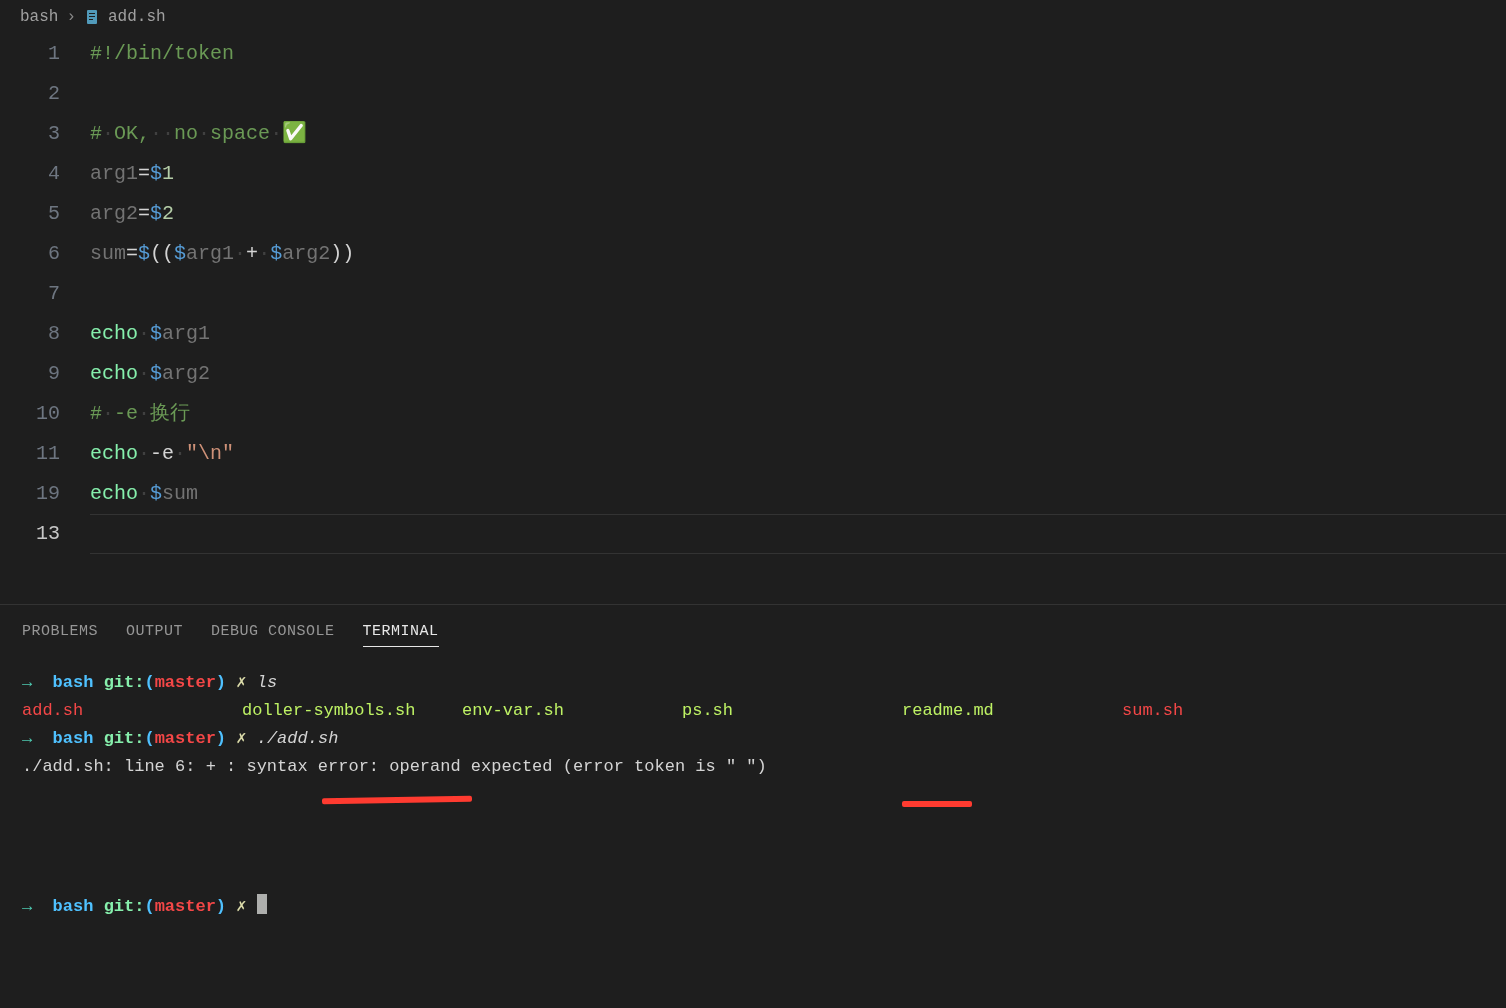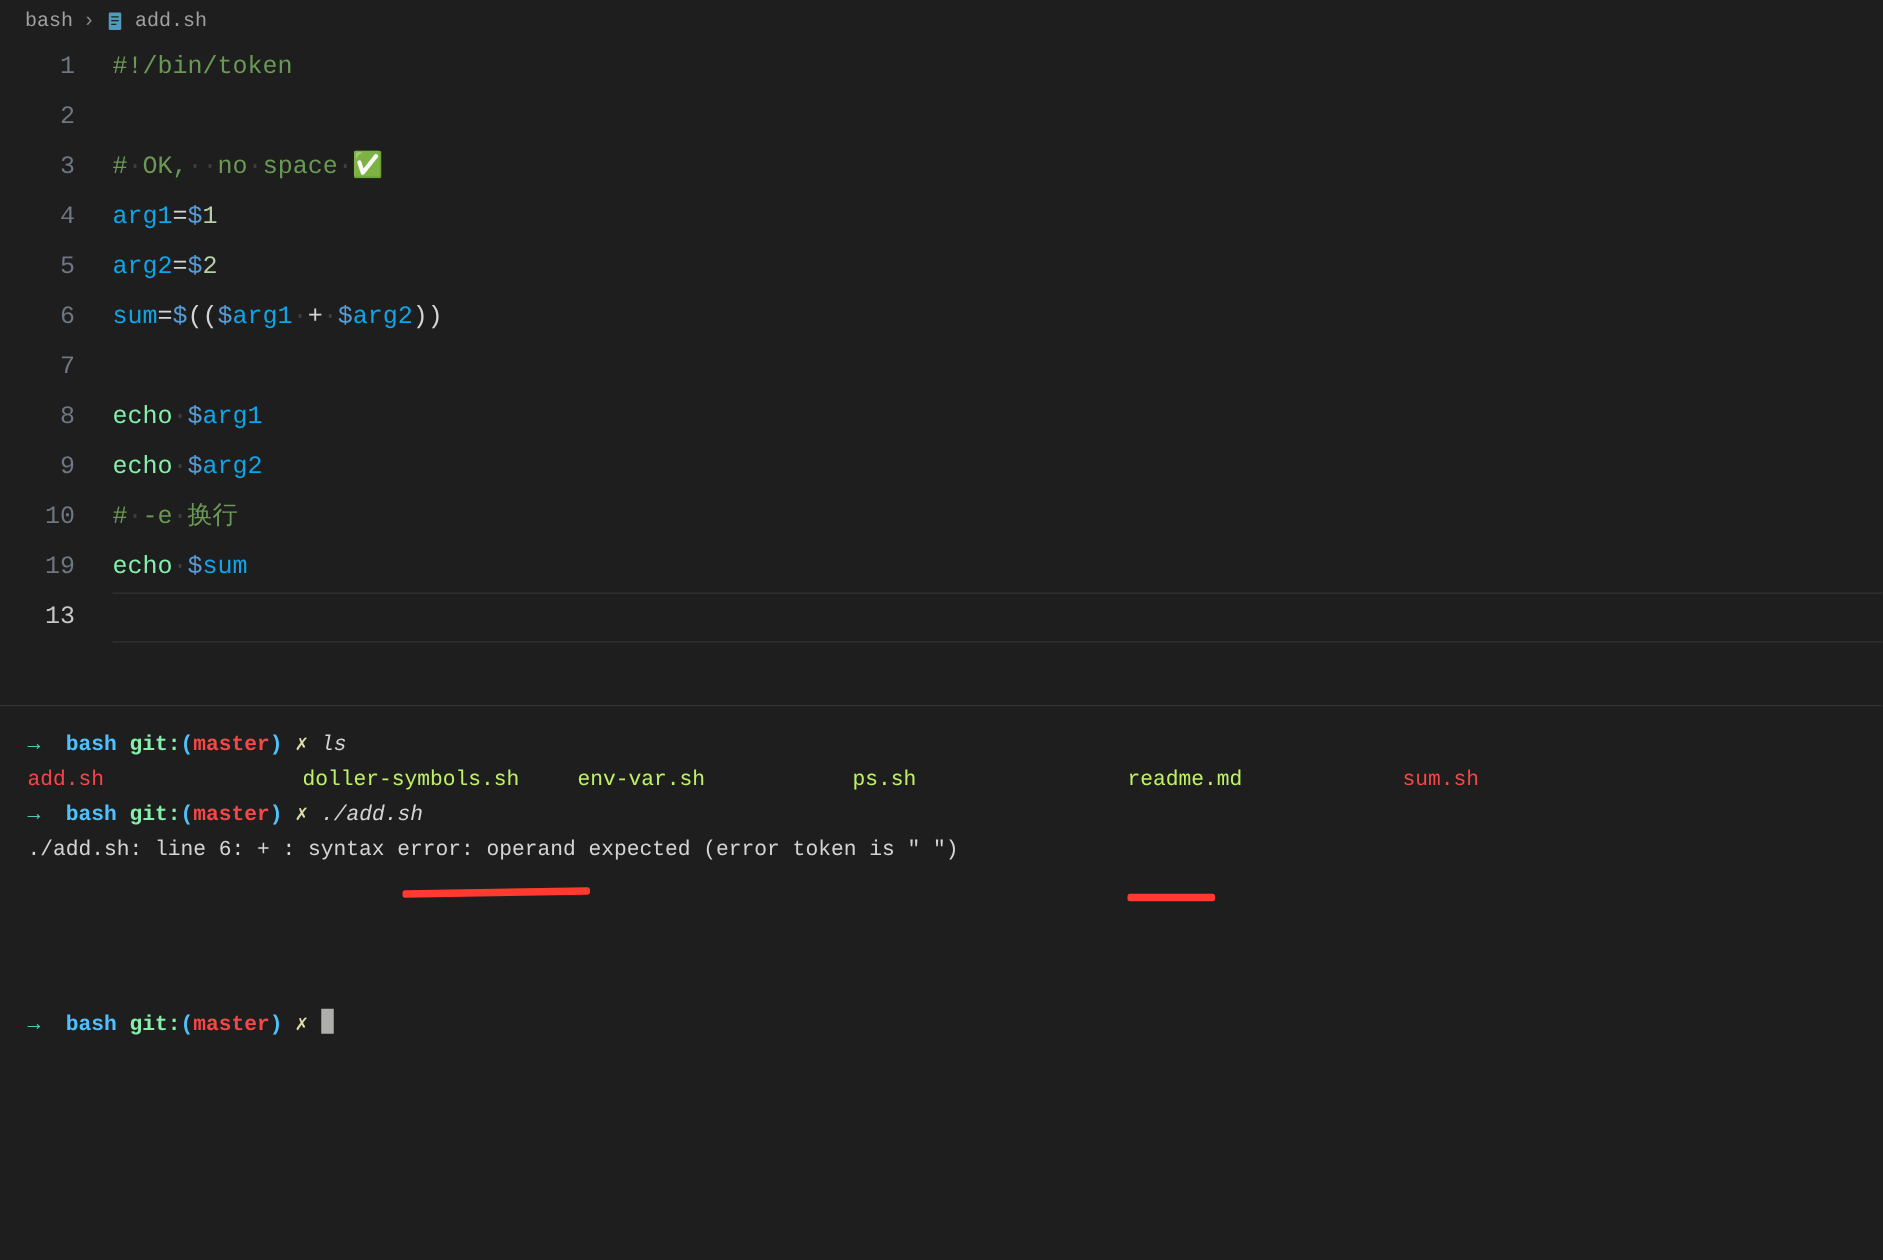--- a/index.html
+++ b/index.html
@@ -51,21 +51,21 @@
     white-space: pre;
     position: relative;
   }
   .cursor-line-bg {
     position: absolute;
     left: 0; right: 0; top: 0; bottom: 0;
     border-top: 1px solid #333;
     border-bottom: 1px solid #333;
   }
   .tok-comment { color: #6a9955; }
-  .tok-var { color: #0ea5e9; }
+  .tok-var { color: #737373; }
   .tok-op { color: #d4d4d4; }
   .tok-dollar { color: #569cd6; }
   .tok-num { color: #b5cea8; }
   .tok-builtin { color: #86efac; }
   .tok-string { color: #ce9178; }
   .tok-flag { color: #d4d4d4; }
   .tok-punct { color: #d4d4d4; }
   .ws-dot { color: #404040; }
   .emoji { }
   .panel-divider {
@@ -173,26 +173,36 @@
     </div>
     <div class="code-line">
       <div class="gutter">9</div>
       <div class="code"><span class="tok-builtin">echo</span><span class="ws-dot">·</span><span class="tok-dollar">$</span><span class="tok-var">arg2</span></div>
     </div>
     <div class="code-line">
       <div class="gutter">10</div>
       <div class="code"><span class="tok-comment">#</span><span class="ws-dot">·</span><span class="tok-comment">-e</span><span class="ws-dot">·</span><span class="tok-comment">换行</span></div>
     </div>
     <div class="code-line">
+      <div class="gutter">11</div>
+      <div class="code"><span class="tok-builtin">echo</span><span class="ws-dot">·</span><span class="tok-flag">-e</span><span class="ws-dot">·</span><span class="tok-string">"\n"</span></div>
+    </div>
+    <div class="code-line">
       <div class="gutter">19</div>
       <div class="code"><span class="tok-builtin">echo</span><span class="ws-dot">·</span><span class="tok-dollar">$</span><span class="tok-var">sum</span></div>
     </div>
     <div class="code-line">
       <div class="gutter active">13</div>
       <div class="code"><div class="cursor-line-bg"></div></div>
     </div>
   </div>
 
 <div class="panel-divider"></div>
 
 <div class="panel">
+  <div class="panel-tabs" id="panel-tabs">
+      <div class="panel-tab">PROBLEMS</div>
+      <div class="panel-tab">OUTPUT</div>
+      <div class="panel-tab">DEBUG CONSOLE</div>
+      <div class="panel-tab active">TERMINAL</div>
+    </div>
   <div class="terminal" id="terminal"><div class="term-line"><span><span class="arrow">→</span><span>  </span><span class="tb-bash">bash</span><span> </span><span class="tb-git">git:</span><span class="tb-paren">(</span><span class="tb-branch">master</span><span class="tb-paren">)</span><span> </span><span class="tb-x">✗</span><span> </span></span><span class="tb-cmd">ls</span></div><div class="term-line" style="display: flex;"><span class="ls-red" style="flex: 0 0 220px;">add.sh</span><span class="ls-plain" style="flex: 0 0 220px;">doller-symbols.sh</span><span class="ls-plain" style="flex: 0 0 220px;">env-var.sh</span><span class="ls-plain" style="flex: 0 0 220px;">ps.sh</span><span class="ls-plain" style="flex: 0 0 220px;">readme.md</span><span class="ls-red" style="flex: 0 0 auto;">sum.sh</span></div><div class="term-line"><span><span class="arrow">→</span><span>  </span><span class="tb-bash">bash</span><span> </span><span class="tb-git">git:</span><span class="tb-paren">(</span><span class="tb-branch">master</span><span class="tb-paren">)</span><span> </span><span class="tb-x">✗</span><span> </span></span><span class="tb-cmd">./add.sh</span></div><div class="term-line">./add.sh: line 6: + : syntax error: operand expected (error token is " ")</div><div class="term-line"> </div><div class="term-line"> </div><div class="term-line"> </div><div class="term-line"> </div><div class="term-line"><span><span class="arrow">→</span><span>  </span><span class="tb-bash">bash</span><span> </span><span class="tb-git">git:</span><span class="tb-paren">(</span><span class="tb-branch">master</span><span class="tb-paren">)</span><span> </span><span class="tb-x">✗</span><span> </span></span><span class="term-cursor"></span></div><div class="underline-red" style="left: 300px; top: 128px; width: 150px; height: 6px; transform: rotate(-1deg);"></div><div class="underline-red" style="left: 880px; top: 132px; width: 70px; height: 6px;"></div></div>
 </div>
 
 </body></html>

